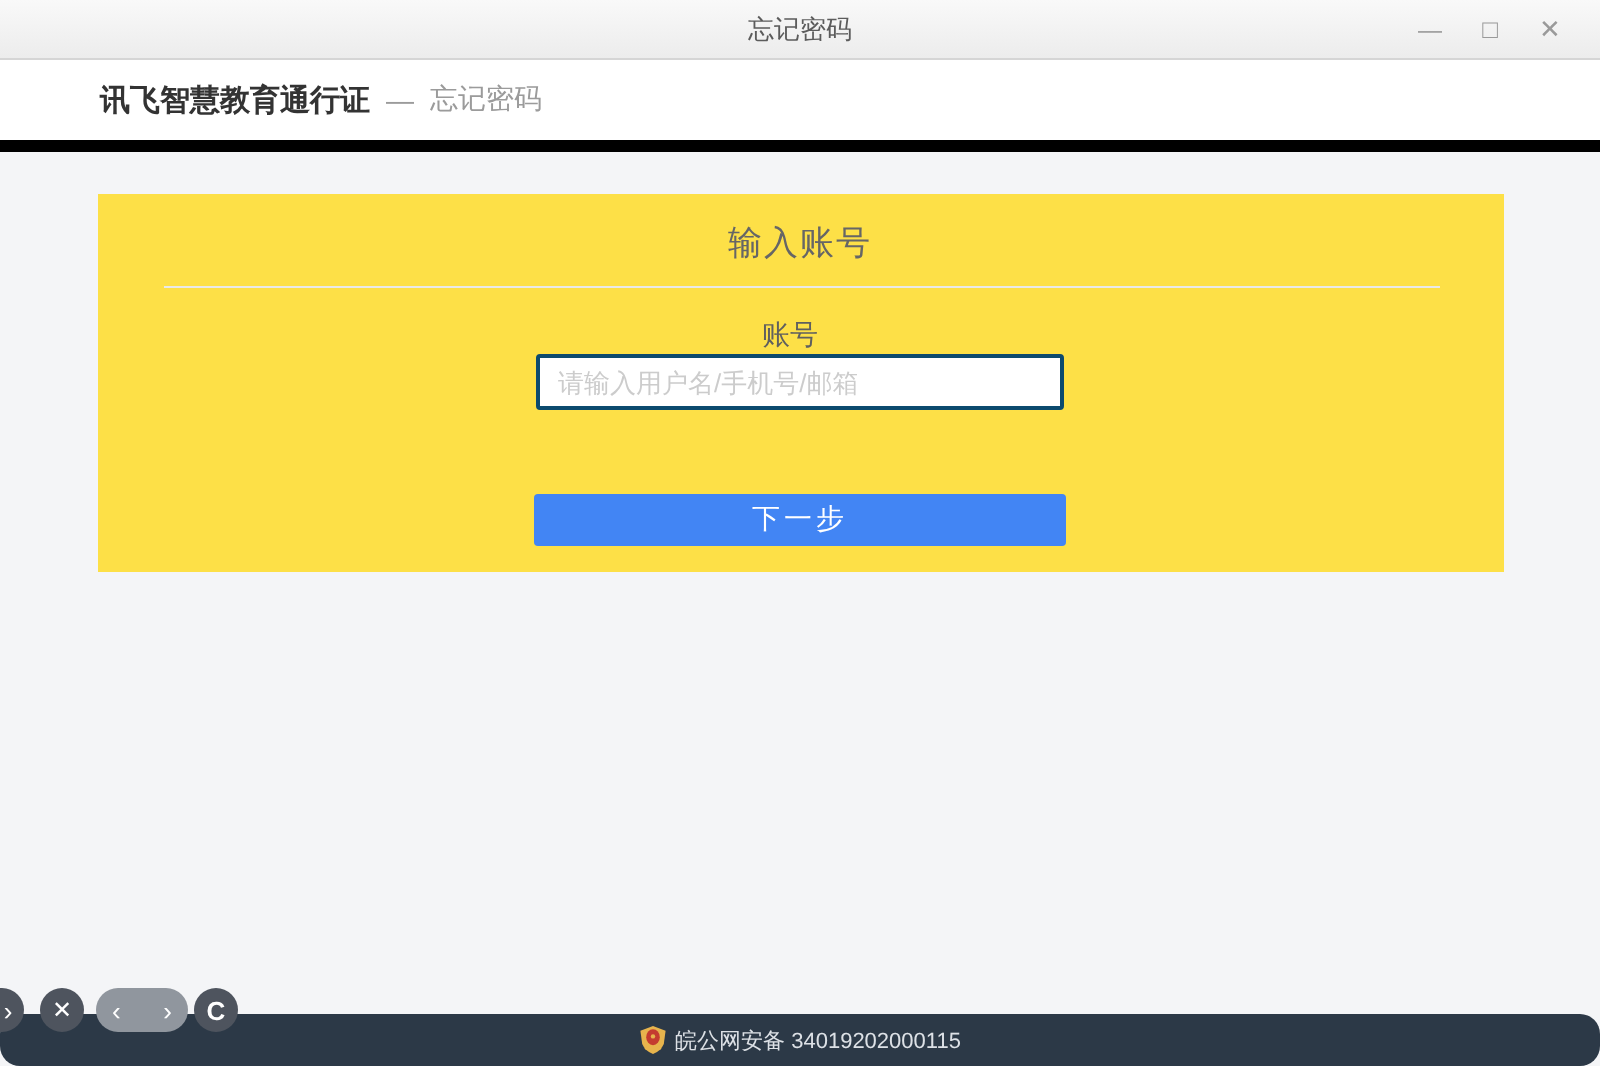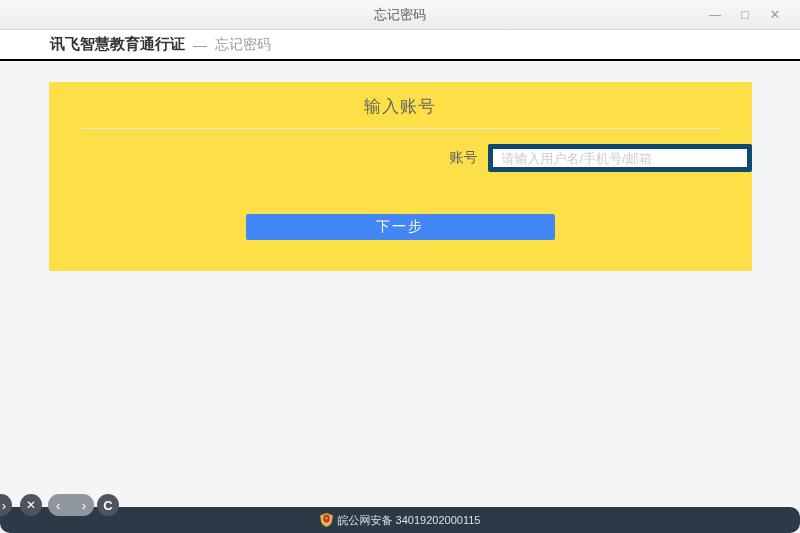--- a/index.html
+++ b/index.html
@@ -46,23 +46,23 @@
     cursor: pointer;
     line-height: 30px;
     user-select: none;
   }
   .window-controls .ctrl.min { font-size: 12px; }
   .window-controls .ctrl.max { font-size: 13px; }
   .window-controls .ctrl.cls { font-size: 13px; }
 
   
   .header {
-    height: 31px;
+    height: 46px;
     background: #ffffff;
-    border-bottom: 2px solid #000000;
+    border-bottom: 6px solid #000000;
     display: flex;
     align-items: center;
     padding-left: 50px;
   }
   .header .brand {
     font-size: 15px;
     font-weight: bold;
     color: #333333;
   }
   .header .sep {
@@ -97,47 +97,48 @@
     line-height: 24px;
   }
   .card-divider {
     height: 1px;
     background: #e9e9e9;
     margin: 9px 32px 0 33px;
   }
   .form-row {
     margin-top: 15px;
     display: flex;
-    justify-content: flex-end;
-    align-items: center;
+    justify-content: center;
+    align-items: center;
+    flex-direction: column;
   }
   .form-row label {
     font-size: 14px;
     color: #5f5f5f;
     margin-right: 10px;
   }
   .account-input {
     width: 264px;
     height: 28px;
-    border: 5px solid #0c4a6e;
+    border: 2px solid #0c4a6e;
     border-radius: 2px;
     padding: 0 9px;
     font-size: 13px;
     color: #333;
     outline: none;
     background: #fff;
     font-family: "Liberation Sans", "DejaVu Sans", sans-serif;
   }
   .account-input::placeholder {
     color: #cccccc;
   }
   .next-btn {
     display: block;
     margin: 42px auto 0 auto;
-    width: 309px;
+    width: 266px;
     height: 26px;
     background: #4285f4;
     border: none;
     border-radius: 2px;
     color: #ffffff;
     font-size: 14px;
     letter-spacing: 2px;
     cursor: pointer;
     font-family: "Liberation Sans", "DejaVu Sans", sans-serif;
   }

